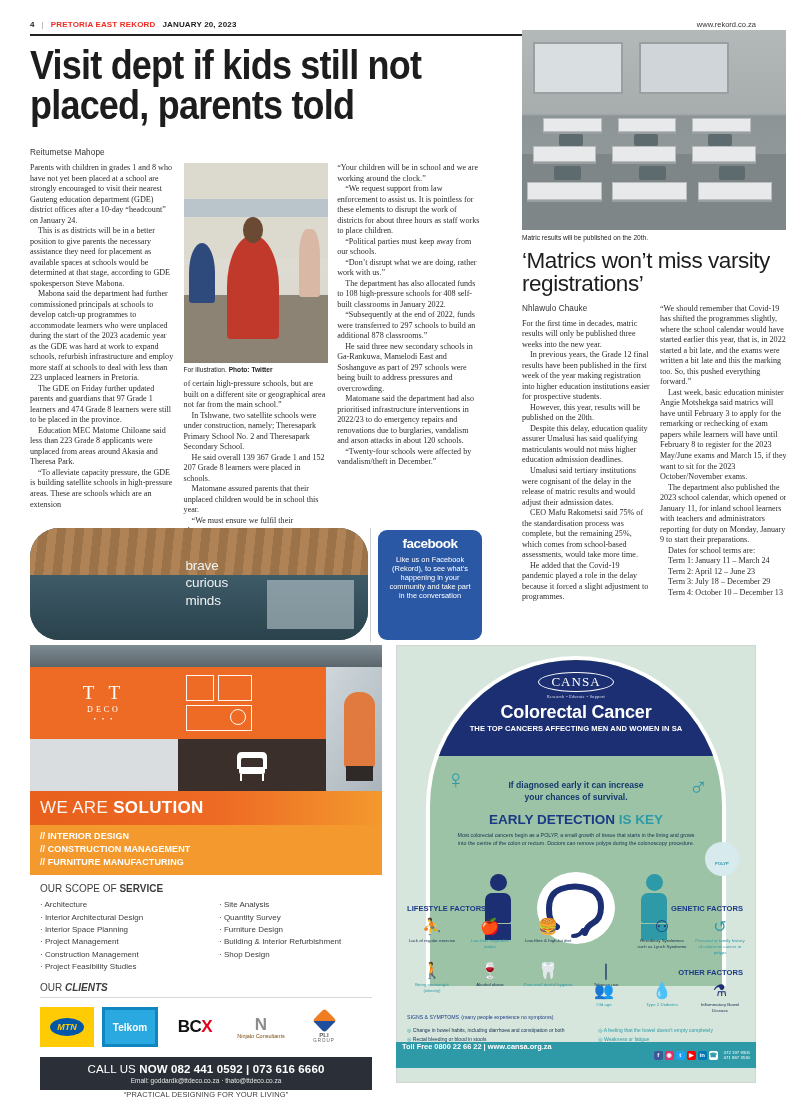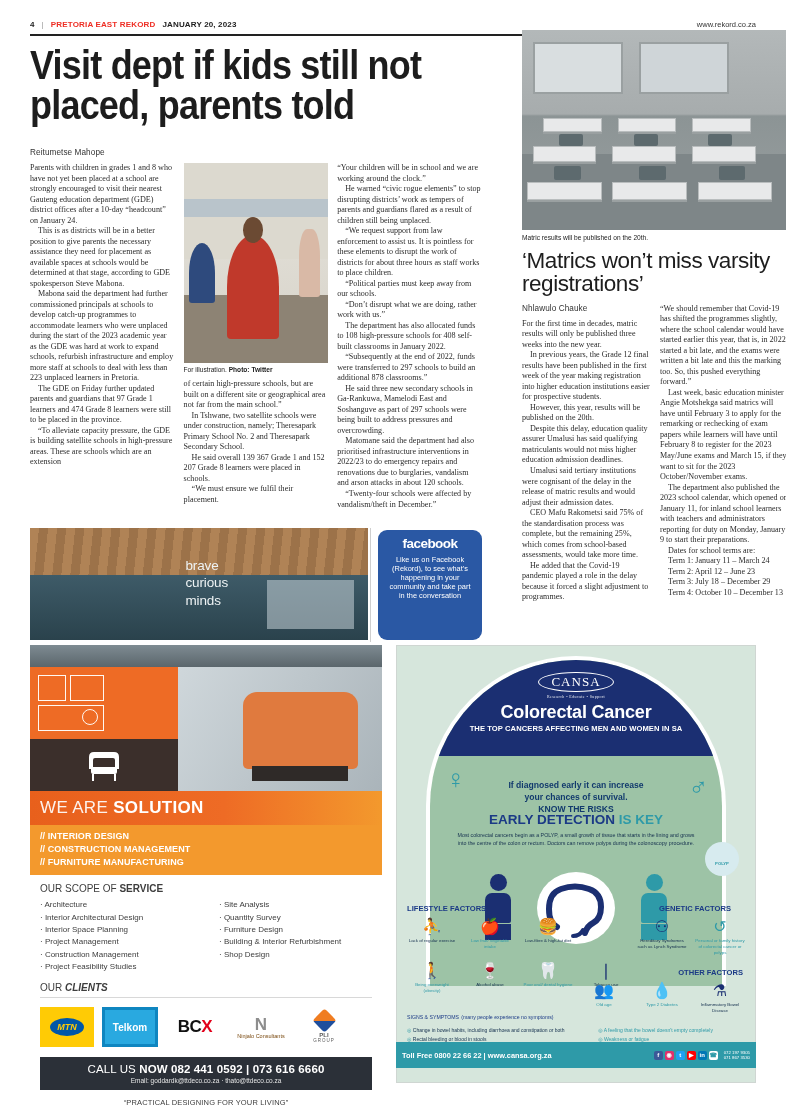--- a/index.html
+++ b/index.html
@@ -85,21 +85,21 @@
     position:absolute; left:378px; top:530px; width:104px; height:110px;
     background:#2a58a4; border-radius:9px; color:#fff;
     font-family:"Liberation Sans", sans-serif; text-align:center;
     padding:7px 8px 0 8px;
   }
   .fb-word { font-size:13.5px; font-weight:bold; letter-spacing:-0.04em; line-height:1; margin-bottom:4px; }
   .fb-txt { font-size:7.4px; line-height:1.22; }
   .divline-v { position:absolute; left:370px; top:528px; width:1px; height:114px; background:#cfcfcf; }
 
   
-  .bcm { position:absolute; left:30px; top:528px; width:338px; height:112px; overflow:hidden; background:#2e4650; }
+  .bcm { position:absolute; left:30px; top:528px; width:338px; height:112px; overflow:hidden; background:#2e4650;border-radius:29px; }
   .bcm-ceil { position:absolute; inset:0 0 58% 0; background:repeating-linear-gradient(96deg,#b08356 0 9px,#9c7249 9px 18px); }
   .bcm-wall { position:absolute; top:42%; left:0; right:0; bottom:0; background:linear-gradient(#3e5b68,#2a424c); }
   .bcm-win { position:absolute; right:4%; top:46%; width:26%; height:44%; background:#c8d4d8; opacity:.55;}
   .bcm-txt { position:absolute; left:46%; top:26%; font-family:"Liberation Sans", sans-serif; color:#eef3f4; font-size:13.5px; font-weight:300; line-height:1.28; letter-spacing:-.01em; }
 
   
   .ttd { position:absolute; left:30px; top:645px; width:352px; height:438px; background:#fff; border:0; }
   .ttd-top { position:relative; height:22px; background:linear-gradient(#7e8b92,#5b666c); }
   .ttd-grid { display:flex; height:124px; }
   .ttd-left { width:148px; display:flex; flex-direction:column; }
@@ -135,21 +135,21 @@
   .lg-bcx { width:58px; height:40px; color:#111; font-size:17px; font-weight:bold; letter-spacing:-.03em; }
   .lg-bcx em { color:#e2001a; font-style:normal; }
   .lg-ninjalo { width:58px; height:40px; flex-direction:column; color:#7a4a10; font-size:5.5px; }
   .lg-ninjalo .n-mark { font-size:17px; font-weight:bold; color:#8d8d8d; line-height:1; }
   .lg-pli { width:52px; height:40px; flex-direction:column; color:#5a5a5a; font-size:6px; }
   .lg-pli .dia { width:17px; height:17px; background:linear-gradient(135deg,#f07d21 50%, #1f4e9c 50%); transform:rotate(45deg); border-radius:3px; margin-bottom:3px; }
   .ttd-call { margin:7px 10px 0 10px; background:#2b3038; color:#fff; font-family:"Liberation Sans", sans-serif; text-align:center; padding:6px 4px 6px 4px; }
   .call-1 { font-size:11.5px; letter-spacing:.01em; }
   .call-1 b { font-weight:bold; }
   .call-2 { font-size:6.5px; margin-top:2px; color:#e6e6e6; }
-  .ttd-tag { text-align:center; font-family:"Liberation Sans", sans-serif; font-size:7.5px; color:#3d3d3d; margin-top:8px; letter-spacing:.02em; }
+  .ttd-tag { text-align:center; font-family:"Liberation Sans", sans-serif; font-size:7.5px; color:#3d3d3d; margin-top:0; letter-spacing:.02em; }
 
   
   .cansa { position:absolute; left:396px; top:645px; width:360px; height:438px; background:#d6e6dc; border:1px solid #cfd6d2; overflow:hidden; }
   .cansa-arc { position:absolute; left:50%; transform:translateX(-50%); top:10px; width:300px; height:330px; border-radius:150px 150px 0 0; background:#fff; }
   .cansa-inner { position:absolute; left:50%; transform:translateX(-50%); top:14px; width:292px; height:326px; border-radius:146px 146px 0 0; background:#9dc3a6; overflow:hidden; }
   .cansa-blue { position:absolute; top:0; left:0; right:0; height:96px; background:#1b2f72; border-radius:146px 146px 0 0; color:#fff; text-align:center; }
   .cansa-logo { font-family:"Liberation Serif", serif; font-size:13px; letter-spacing:1px; margin-top:12px; border:1.5px solid #fff; border-radius:50%; display:inline-block; padding:1px 12px; }
   .cansa-tiny { font-size:4px; letter-spacing:.4px; margin-top:2px; opacity:.9; }
   .cansa-h1 { font-family:"Liberation Sans", sans-serif; font-size:18px; font-weight:bold; margin-top:3px; letter-spacing:-.01em; }
   .cansa-h2 { font-family:"Liberation Sans", sans-serif; font-size:7.6px; font-weight:bold; letter-spacing:.01em; margin-top:1px; }
@@ -165,21 +165,21 @@
   .fig-m { left:48px; }
   .fig-w { right:48px; }
   .fig .head { width:17px; height:17px; border-radius:50%; margin:0 auto; }
   .fig .torso { width:26px; height:30px; margin:2px auto 0; border-radius:7px 7px 2px 2px; }
   .fig .legs { width:26px; height:16px; margin:1px auto 0; }
   .fig-m .head,.fig-m .torso,.fig-m .legs { background:#1b2f72; }
   .fig-w .head,.fig-w .torso,.fig-w .legs { background:#2e9aa8; }
   .polyp { position:absolute; right:16px; top:196px; width:34px; height:34px; border-radius:50%; background:#d7ebef; color:#2e9aa8; font-family:"Liberation Sans", sans-serif; font-size:4.2px; text-align:center; padding-top:19px; font-weight:bold; }
   .sect-h { position:absolute; font-family:"Liberation Sans", sans-serif; font-weight:bold; font-size:7.6px; color:#1b3a86; }
   .lf-h { left:10px; top:258px; }
-  .gf-h { right:24px; top:258px; }
+  .gf-h { right:12px; top:258px; }
   .of-h { right:12px; top:322px; }
   .icorow { position:absolute; display:flex; gap:8px; }
   .lf-r1 { left:10px; top:272px; }
   .lf-r2 { left:10px; top:316px; }
   .gf-r1 { right:10px; top:272px; }
   .of-r1 { right:10px; top:336px; }
   .ico { width:50px; text-align:center; font-family:"Liberation Sans", sans-serif; }
   .ico .glyph { font-size:16px; line-height:18px; color:#1b2f72; }
   .ico.teal .glyph { color:#2e9aa8; }
   .ico .lbl { font-size:4.4px; line-height:1.35; margin-top:2px; color:#16314f; }
@@ -187,21 +187,21 @@
   .sigsym { position:absolute; left:10px; top:366px; right:10px; }
   .sigsym .h { font-family:"Liberation Sans", sans-serif; font-weight:bold; font-size:8px; color:#1b3a86; }
   .sigsym .h span { font-weight:normal; font-size:5.2px; }
   .sig-cols { display:flex; gap:10px; margin-top:5px; }
   .sig-cols ul { list-style:none; margin:0; padding:0; font-family:"Liberation Sans", sans-serif; font-size:5px; line-height:1.85; }
   .sig-cols li:before { content:"◎ "; color:#2e9aa8; }
   .sig-cols .a { width:185px; color:#16314f; }
   .sig-cols .b { width:150px; color:#2e9aa8; }
 
   
-  .footbar { position:absolute; left:396px; top:1042px; width:360px; height:26px; background:#2e9aa8; color:#fff; display:flex; align-items:center; padding:0 6px; font-family:"Liberation Sans", sans-serif; font-size:7.4px; font-weight:bold; }
+  .footbar { position:absolute; left:396px; top:1042px; width:360px; height:26px; background:#2e9aa8; color:#fff; display:flex; padding:0 6px; font-family:"Liberation Sans", sans-serif; font-size:7.4px; font-weight:bold; }
   .socials { margin-left:auto; display:flex; gap:2px; align-items:center; }
   .soc { width:9px; height:9px; border-radius:2px; background:#fff; color:#2e9aa8; font-size:6px; line-height:9px; text-align:center; font-weight:bold; }
   .soc.fb { background:#3b5998; color:#fff; }
   .soc.ig { background:#e1306c; color:#fff; }
   .soc.tw { background:#1da1f2; color:#fff; }
   .soc.yt { background:#ff0000; color:#fff; }
   .soc.in { background:#0077b5; color:#fff; }
   .phone { margin-left:4px; font-size:4.3px; line-height:1.25; font-weight:normal; text-align:left; }
 </style>
 </head>
@@ -222,46 +222,47 @@
 
   <div class="story">
     <div class="byline">Reitumetse Mahope</div>
     <div class="cols3">
 
       <div class="col">
         <p class="body">Parents with children in grades 1 and 8 who have not yet been placed at a school are strongly encouraged to visit their nearest Gauteng education department (GDE) district offices after a 10-day “headcount” on January 24.</p>
         <p class="body">This is as districts will be in a better position to give parents the necessary assistance they need for placement as available spaces at schools would be determined at that stage, according to GDE spokesperson Steve Mabona.</p>
         <p class="body">Mabona said the department had further commissioned principals at schools to develop catch-up programmes to accommodate learners who were unplaced during the start of the 2023 academic year as the GDE was hard at work to expand schools, refurbish infrastructure and employ more staff at schools to deal with less than 223 unplaced learners in Pretoria.</p>
         <p class="body">The GDE on Friday further updated parents and guardians that 97 Grade 1 learners and 474 Grade 8 learners were still to be placed in the province.</p>
+        <p class="body">Education MEC Matome Chiloane said less than 223 Grade 8 applicants were unplaced from areas around Akasia and Theresa Park.</p>
         <p class="body">“To alleviate capacity pressure, the GDE is building satellite schools in high-pressure areas. These are schools which are an extension</p>
       </div>
 
       <div class="col">
         <div class="photo-ph illus" style="height:200px">
           <div class="wall"></div>
           <div class="band"></div>
           <div class="floor"></div>
           <div class="person p2"></div>
           <div class="person p1"></div>
           <div class="p1head"></div>
           <div class="person p3"></div>
         </div>
         <div class="cap">
           <span>For illustration.</span>
           <b>Photo: Twitter</b>
         </div>
         <p class="body">of certain high-pressure schools, but are built on a different site or geographical area not far from the main school.”</p>
         <p class="body">In Tshwane, two satellite schools were under construction, namely; Theresapark Primary School No. 2 and Theresapark Secondary School.</p>
         <p class="body">He said overall 139 367 Grade 1 and 152 207 Grade 8 learners were placed in schools.</p>
+        <p class="body">Matomane assured parents that their unplaced children would be in school this year.</p>
         <p class="body">“We must ensure we fulfil their placement.</p>
       </div>
 
       <div class="col">
         <p class="body">“Your children will be in school and we are working around the clock.”</p>
-        <p class="body">He warned “civic rogue elements” to stop disrupting districts’ work as tempers of parents and guardians flared as a result of children still being unplaced.</p>
         <p class="body">“We request support from law enforcement to assist us. It is pointless for these elements to disrupt the work of districts for about three hours as staff works to place children.</p>
         <p class="body">“Political parties must keep away from our schools.</p>
         <p class="body">“Don’t disrupt what we are doing, rather work with us.”</p>
         <p class="body">The department has also allocated funds to 108 high-pressure schools for 408 self-built classrooms in January 2022.</p>
         <p class="body">“Subsequently at the end of 2022, funds were transferred to 297 schools to build an additional 878 classrooms.”</p>
         <p class="body">He said three new secondary schools in Ga-Rankuwa, Mamelodi East and Soshanguve as part of 297 schools were being built to address pressures and overcrowding.</p>
         <p class="body">Matomane said the department had also prioritised infrastructure interventions in 2022/23 to do emergency repairs and renovations due to burglaries, vandalism and arson attacks in about 120 schools.</p>
         <p class="body">“Twenty-four schools were affected by vandalism/theft in December.”</p>
       </div>
 
@@ -330,20 +331,28 @@
 
   <div class="fbbox">
     <div class="fb-word">facebook</div>
     <div class="fb-txt">Like us on Facebook (Rekord), to see what's happening in your community and take part in the conversation</div>
   </div>
 
   <div class="ttd">
     <div class="ttd-top"></div>
     <div class="ttd-grid">
       <div class="ttd-left">
+        <div class="tt-logo">
+          <div class="tt">T T</div>
+          <div class="deco">DECO</div>
+          <div class="dots">• • •</div>
+        </div>
+        <div class="tt-dine"></div>
+      </div>
+      <div class="ttd-left">
         <div class="tt-plan">
           <i style="left:8px;top:8px;width:28px;height:26px"></i>
           <i style="left:40px;top:8px;width:34px;height:26px"></i>
           <i style="left:8px;top:38px;width:66px;height:26px"></i>
           <i style="left:52px;top:42px;width:16px;height:16px;border-radius:50%"></i>
         </div>
         <div class="tt-chair">
           <svg width="40" height="36" viewBox="0 0 40 36">
             <path d="M5 10 q0-5 5-5 h20 q5 0 5 5 v12 h-4 v-9 q0-2-2-2 h-18 q-2 0-2 2 v9 h-4 z" fill="#ffffff"></path>
             <rect x="7" y="20" width="26" height="7" rx="2" fill="#ffffff"></rect>
@@ -433,21 +442,20 @@
       <div class="cansa-blue">
         <div class="cansa-logo">CANSA</div>
         <div class="cansa-tiny">Research • Educate • Support</div>
         <div class="cansa-h1">Colorectal Cancer</div>
         <div class="cansa-h2">THE TOP CANCERS AFFECTING MEN AND WOMEN IN SA</div>
       </div>
 
       <div class="cansa-diag">
         <div>If diagnosed early it can increase</div>
         <div>your chances of survival.</div>
-        <div>KNOW THE RISKS</div>
       </div>
       <div class="sym sym-f">♀</div>
       <div class="sym sym-m">♂</div>
 
       <div class="cansa-ed">
         <span>EARLY DETECTION </span><span class="teal">IS KEY</span>
       </div>
       <div class="cansa-p">Most colorectal cancers begin as a POLYP, a small growth of tissue that starts in the lining and grows into the centre of the colon or rectum. Doctors can remove polyps during the colonoscopy procedure.</div>
 
       <div class="colon">

